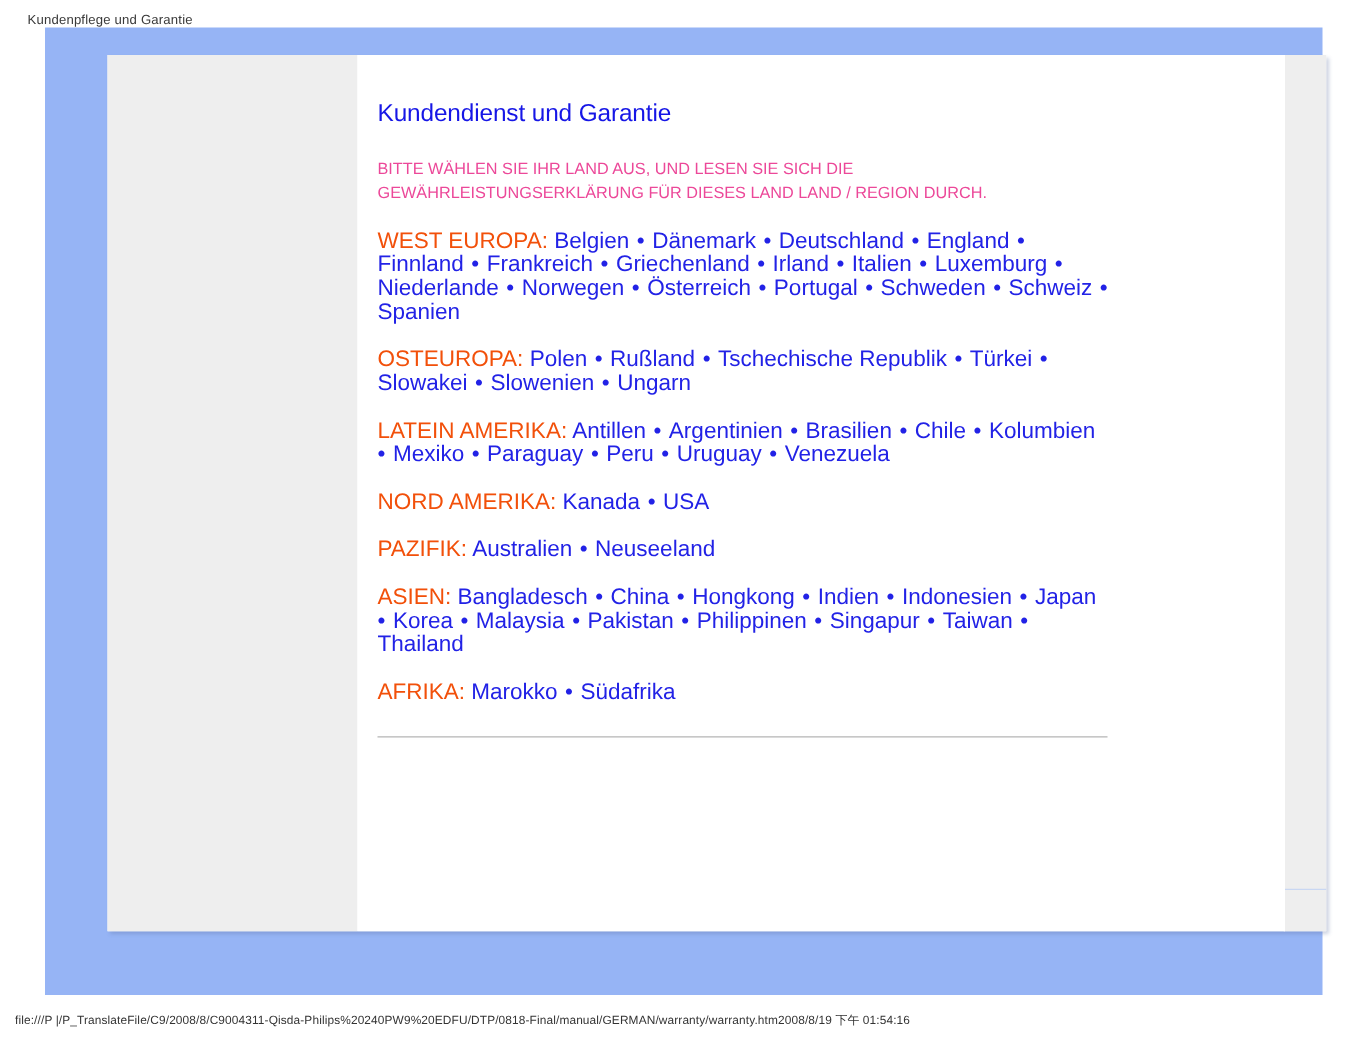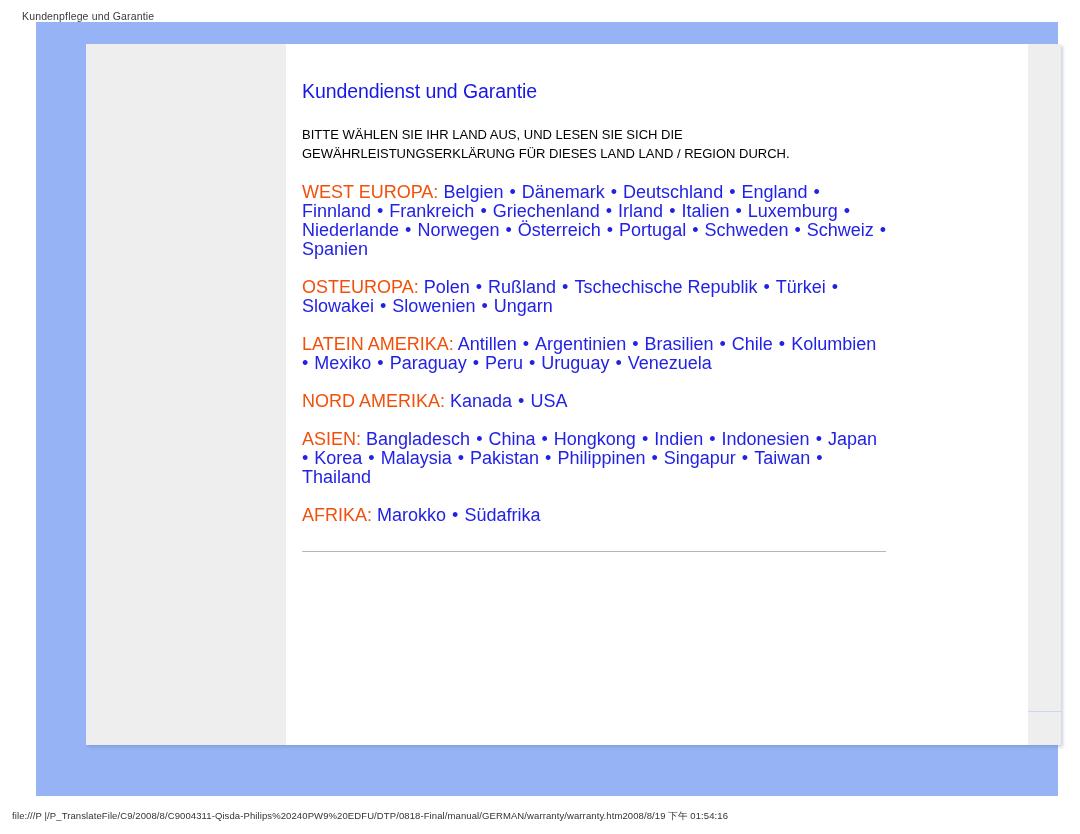--- a/index.html
+++ b/index.html
@@ -101,21 +101,21 @@
     font-size: 19.5px;
     font-weight: normal;
     color: #1616e6;
     letter-spacing: -0.1px;
   }
 
   .doc-subtitle {
     margin: 0 0 20px 0;
     font-size: 13px;
     line-height: 19px;
-    color: #000000;
+    color: #ec4899;
     max-width: 560px;
   }
 
   .region-block {
     margin: 0 0 19px 0;
     font-size: 18px;
     line-height: 19px;
     max-width: 585px;
   }
   .region-label {
@@ -179,20 +179,21 @@
 
       <h1 class="doc-title">Kundendienst und Garantie</h1>
 
       <p class="doc-subtitle">BITTE WÄHLEN SIE IHR LAND AUS, UND LESEN SIE SICH DIE GEWÄHRLEISTUNGSERKLÄRUNG FÜR DIESES LAND LAND / REGION DURCH.</p>
 
       <div id="region-list">
           <p class="region-block"><span class="region-label">WEST EUROPA:</span> <a class="region-link">Belgien</a><span class="region-sep"> • </span><a class="region-link">Dänemark</a><span class="region-sep"> • </span><a class="region-link">Deutschland</a><span class="region-sep"> • </span><a class="region-link">England</a><span class="region-sep"> • </span><a class="region-link">Finnland</a><span class="region-sep"> • </span><a class="region-link">Frankreich</a><span class="region-sep"> • </span><a class="region-link">Griechenland</a><span class="region-sep"> • </span><a class="region-link">Irland</a><span class="region-sep"> • </span><a class="region-link">Italien</a><span class="region-sep"> • </span><a class="region-link">Luxemburg</a><span class="region-sep"> • </span><a class="region-link">Niederlande</a><span class="region-sep"> • </span><a class="region-link">Norwegen</a><span class="region-sep"> • </span><a class="region-link">Österreich</a><span class="region-sep"> • </span><a class="region-link">Portugal</a><span class="region-sep"> • </span><a class="region-link">Schweden</a><span class="region-sep"> • </span><a class="region-link">Schweiz</a><span class="region-sep"> • </span><a class="region-link">Spanien</a></p>
           <p class="region-block"><span class="region-label">OSTEUROPA:</span> <a class="region-link">Polen</a><span class="region-sep"> • </span><a class="region-link">Rußland</a><span class="region-sep"> • </span><a class="region-link">Tschechische Republik</a><span class="region-sep"> • </span><a class="region-link">Türkei</a><span class="region-sep"> • </span><a class="region-link">Slowakei</a><span class="region-sep"> • </span><a class="region-link">Slowenien</a><span class="region-sep"> • </span><a class="region-link">Ungarn</a></p>
           <p class="region-block"><span class="region-label">LATEIN AMERIKA:</span> <a class="region-link">Antillen</a><span class="region-sep"> • </span><a class="region-link">Argentinien</a><span class="region-sep"> • </span><a class="region-link">Brasilien</a><span class="region-sep"> • </span><a class="region-link">Chile</a><span class="region-sep"> • </span><a class="region-link">Kolumbien</a><span class="region-sep"> • </span><a class="region-link">Mexiko</a><span class="region-sep"> • </span><a class="region-link">Paraguay</a><span class="region-sep"> • </span><a class="region-link">Peru</a><span class="region-sep"> • </span><a class="region-link">Uruguay</a><span class="region-sep"> • </span><a class="region-link">Venezuela</a></p>
           <p class="region-block"><span class="region-label">NORD AMERIKA:</span> <a class="region-link">Kanada</a><span class="region-sep"> • </span><a class="region-link">USA</a></p>
+          <p class="region-block"><span class="region-label">PAZIFIK:</span> <a class="region-link">Australien</a><span class="region-sep"> • </span><a class="region-link">Neuseeland</a></p>
           <p class="region-block"><span class="region-label">ASIEN:</span> <a class="region-link">Bangladesch</a><span class="region-sep"> • </span><a class="region-link">China</a><span class="region-sep"> • </span><a class="region-link">Hongkong</a><span class="region-sep"> • </span><a class="region-link">Indien</a><span class="region-sep"> • </span><a class="region-link">Indonesien</a><span class="region-sep"> • </span><a class="region-link">Japan</a><span class="region-sep"> • </span><a class="region-link">Korea</a><span class="region-sep"> • </span><a class="region-link">Malaysia</a><span class="region-sep"> • </span><a class="region-link">Pakistan</a><span class="region-sep"> • </span><a class="region-link">Philippinen</a><span class="region-sep"> • </span><a class="region-link">Singapur</a><span class="region-sep"> • </span><a class="region-link">Taiwan</a><span class="region-sep"> • </span><a class="region-link">Thailand</a></p>
           <p class="region-block"><span class="region-label">AFRIKA:</span> <a class="region-link">Marokko</a><span class="region-sep"> • </span><a class="region-link">Südafrika</a></p>
         </div>
 
       <hr class="content-rule">
 
     </div>
   </div>
 </div>
 

